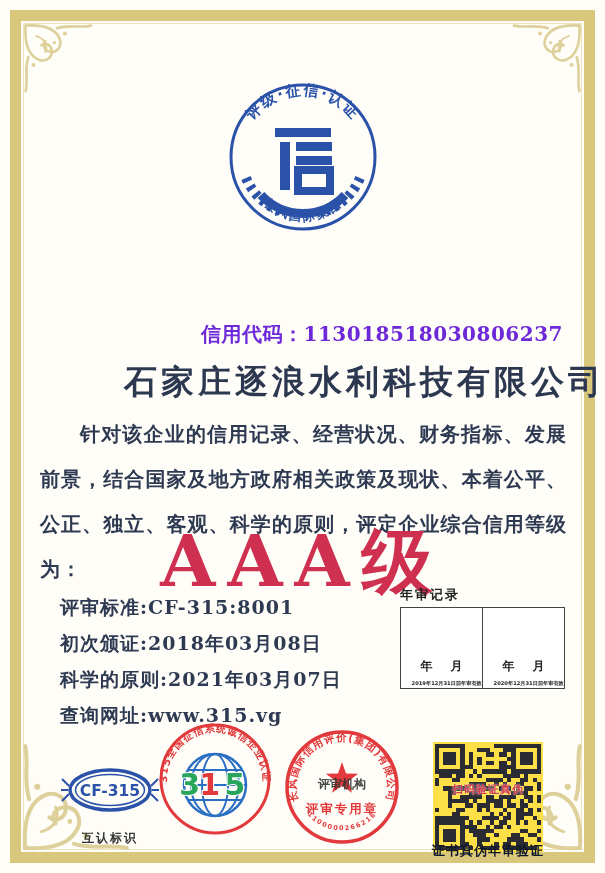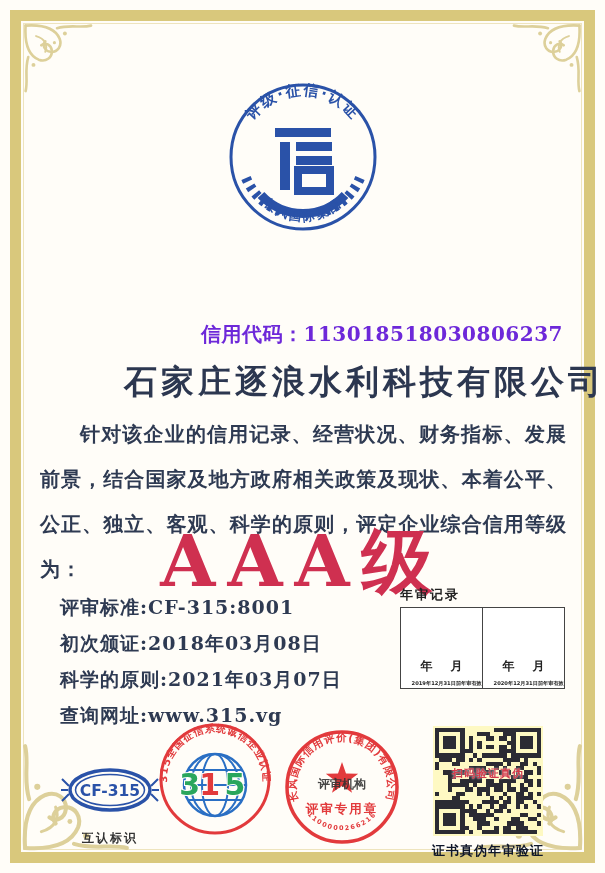--- a/index.html
+++ b/index.html
@@ -63,21 +63,21 @@
   .annual-ym{position:absolute;left:0;right:0;bottom:13px;display:flex;justify-content:center;gap:18px;
     font-weight:bold;font-size:12px;color:#222;}
   .annual-note{position:absolute;left:0;right:0;bottom:1px;text-align:center;
     font-size:7px;color:#222;white-space:nowrap;transform:scale(.74);transform-origin:center bottom;font-weight:bold;}
   
   .seal-cf{position:absolute;left:60px;top:764px;width:100px;height:52px;}
   .cf-caption{position:absolute;left:60px;top:830px;width:100px;text-align:center;
     font-weight:bold;font-size:12px;color:#333;letter-spacing:2px;}
   .seal-315{position:absolute;left:157px;top:721px;width:116px;height:116px;}
   .seal-review{position:absolute;left:282px;top:727px;width:120px;height:120px;}
-  .qr-wrap{position:absolute;left:433px;top:726px;width:110px;height:110px;background:#fef9c3;}
+  .qr-wrap{position:absolute;left:433px;top:742px;width:110px;height:110px;background:#fde047;}
   .qr-grid{position:absolute;inset:2px;display:grid;
     grid-template-columns:repeat(25,1fr);grid-template-rows:repeat(25,1fr);}
   .qr-grid .m{background:#2b2b33;}
   .qr-overlay{position:absolute;left:0;right:0;top:40px;text-align:center;
     font-weight:bold;font-size:11px;color:#d23a4a;letter-spacing:1px;
     text-shadow:0 0 2px #fff;}
   .qr-caption{position:absolute;left:415px;top:842px;width:146px;text-align:center;
     font-weight:bold;font-size:13px;color:#0f172a;letter-spacing:1px;}
   svg text{font-family:"DejaVu Sans","Liberation Sans",sans-serif;}
 </style>

